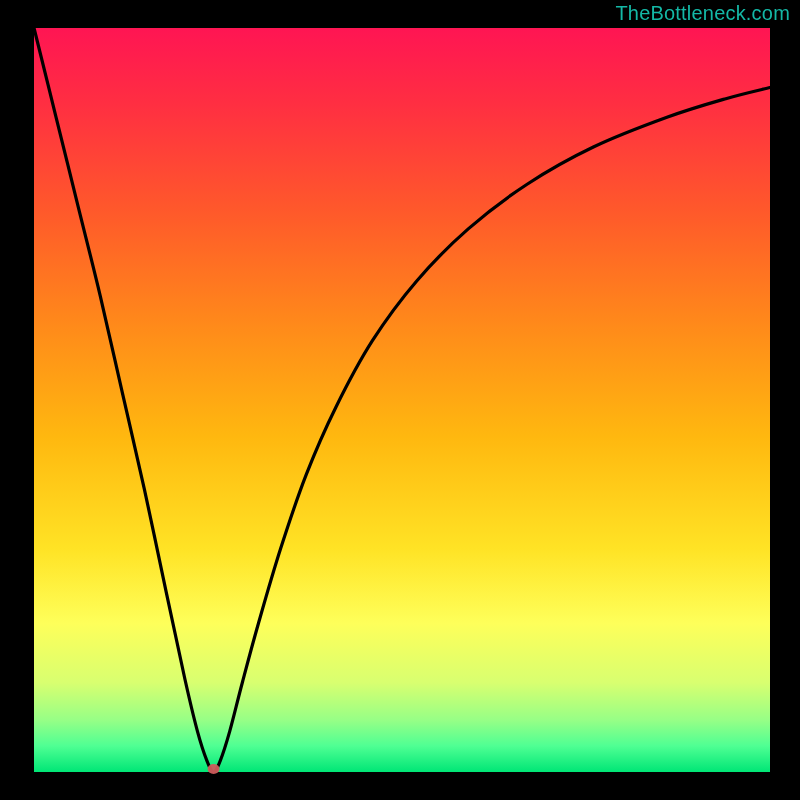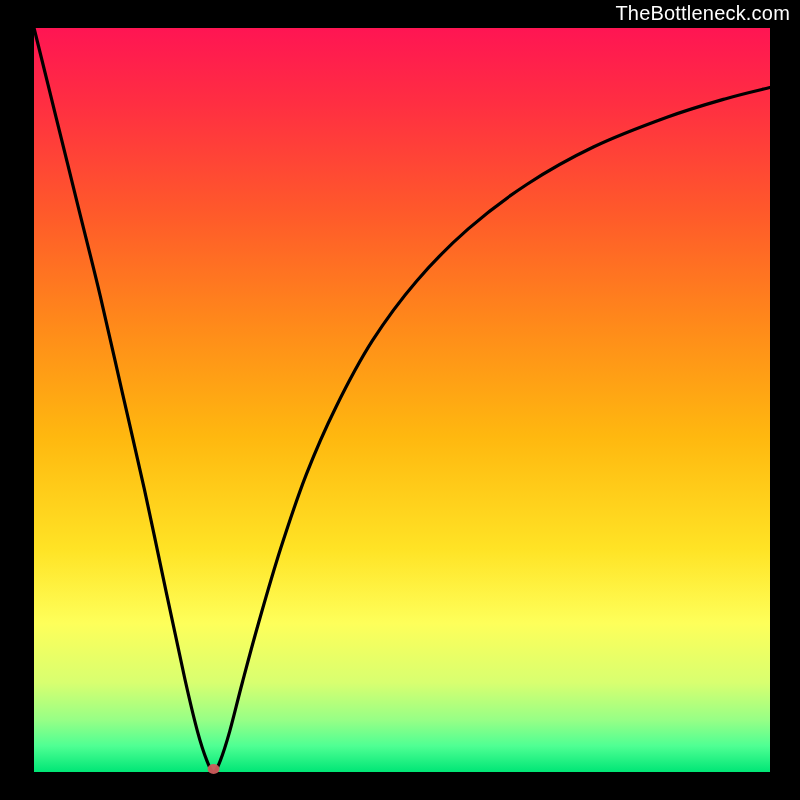--- a/index.html
+++ b/index.html
@@ -14,21 +14,21 @@
   .wrap {
     position: relative;
     width: 800px;
     height: 800px;
     background: #000;
   }
   .watermark {
     position: absolute;
     top: 2px;
     right: 10px;
-    color: #ffffff;
+    color: #14b8a6;
     font-size: 20px;
     letter-spacing: 0.2px;
     z-index: 3;
   }
   .plot {
     position: absolute;
     left: 34px;
     top: 28px;
     width: 736px;
     height: 744px;

